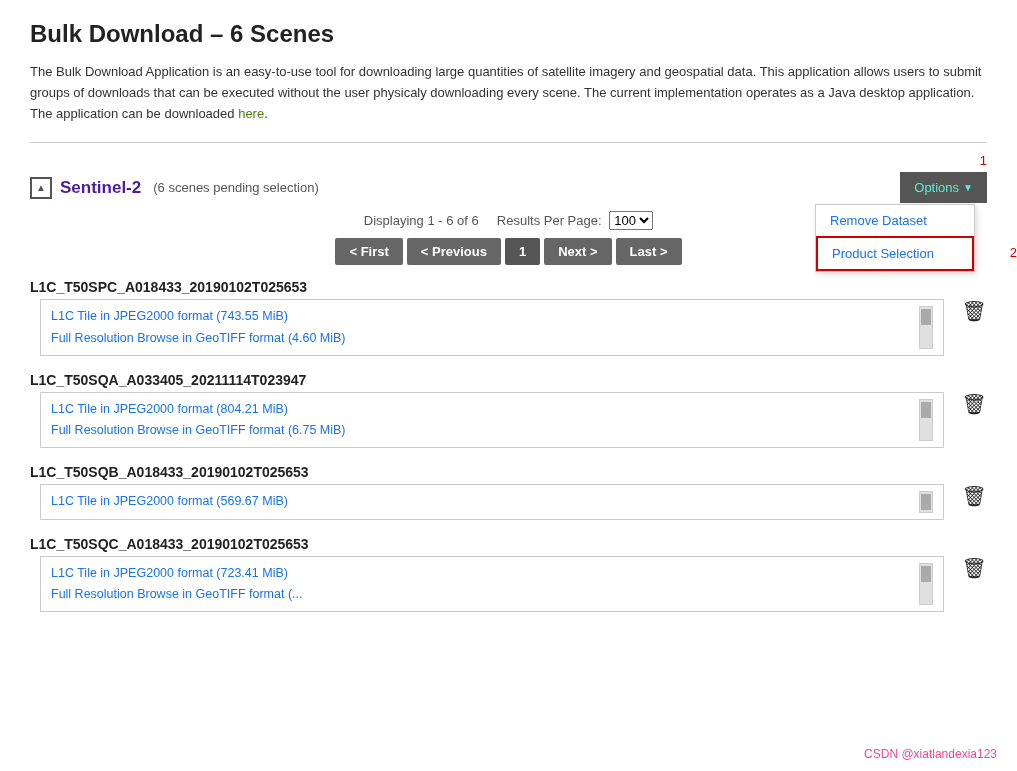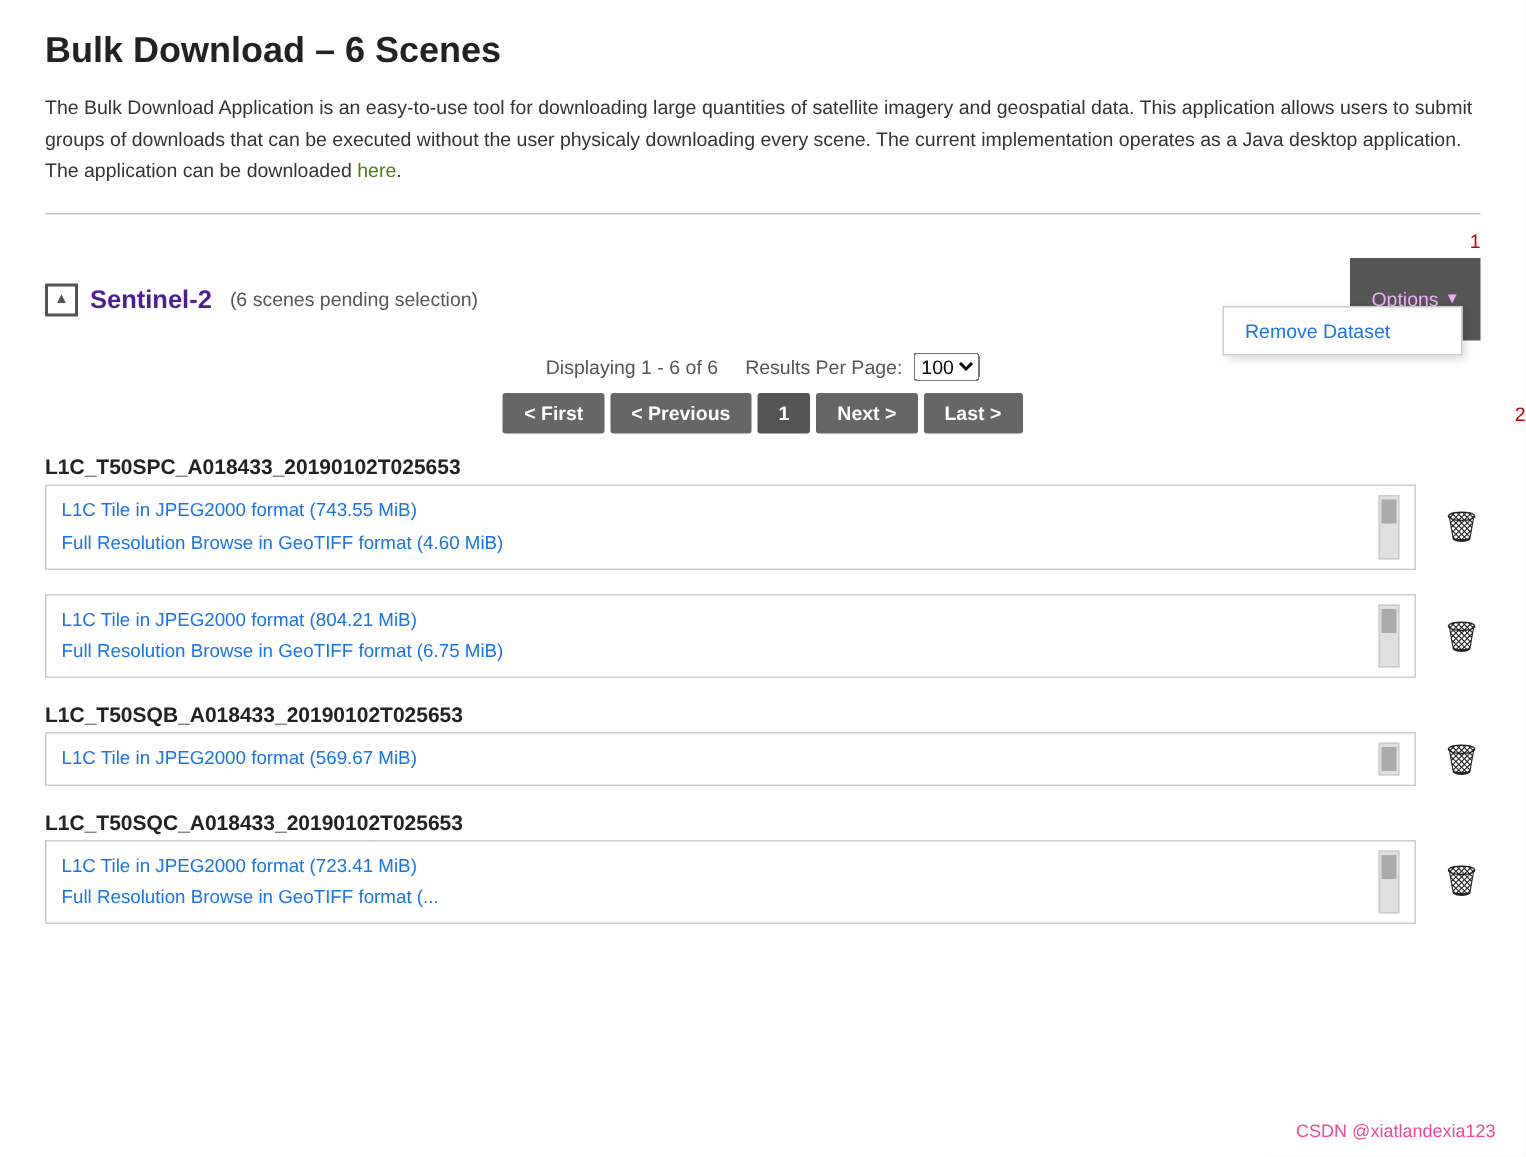--- a/index.html
+++ b/index.html
@@ -72,23 +72,23 @@
       color: #4c1d95;
     }
     .dataset-subtitle {
       font-size: 13px;
       font-weight: normal;
       color: #555;
       margin-left: 4px;
     }
     .options-btn {
       background: #555;
-      color: #f0abfc;
+      color: #5eead4;
       border: none;
-      padding: 20px 14px;
+      padding: 8px 14px;
       font-size: 13px;
       cursor: pointer;
       display: flex;
       align-items: center;
       gap: 4px;
       position: relative;
       z-index: 10;
     }
     .options-btn .caret {
       font-size: 10px;
@@ -198,22 +198,23 @@
       display: flex;
       align-items: center;
       justify-content: center;
       margin-left: 10px;
       cursor: pointer;
       font-size: 20px;
       color: #222;
     }
     .scene-row {
       display: flex;
-      align-items: center;
+      align-items: flex-start;
       gap: 8px;
+      margin-left: 10px;
     }
     .watermark {
       position: absolute;
       bottom: 10px;
       right: 20px;
       font-size: 12px;
       color: #ec4899;
     }
   </style>
 </head>
@@ -244,20 +245,21 @@
       <span class="dataset-subtitle">(6 scenes pending selection)</span>
     </div>
 
     <div style="position:relative;">
       <button class="options-btn">
         <span>Options</span>
         <span class="caret">▼</span>
       </button>
       <div class="dropdown-menu">
         <button class="dropdown-item">Remove Dataset</button>
+        <button class="dropdown-item highlighted">Product Selection</button>
       </div>
     </div>
   </div>
 
   <div class="pagination-info">
     <span>Displaying 1 - 6 of 6</span>
     &nbsp;&nbsp;&nbsp;
     <span>Results Per Page:</span>
     <select style="margin-left:4px; font-size:13px;">
       <option>100</option>
@@ -287,20 +289,21 @@
           </div>
           <div class="scene-scrollbar">
             <div class="scroll-thumb"></div>
           </div>
         </div>
         <div class="scene-delete">🗑</div>
       </div>
     </div>
 
     <div class="scene-item">
+      <div class="scene-title">L1C_T50SQA_A033405_20211114T023947</div>
       <div class="scene-row">
         <div class="scene-body" style="flex:1;">
           <div class="scene-options-list">
             <div class="scene-option">L1C Tile in JPEG2000 format (804.21 MiB)</div>
             <div class="scene-option">Full Resolution Browse in GeoTIFF format (6.75 MiB)</div>
           </div>
           <div class="scene-scrollbar">
             <div class="scroll-thumb"></div>
           </div>
         </div>

